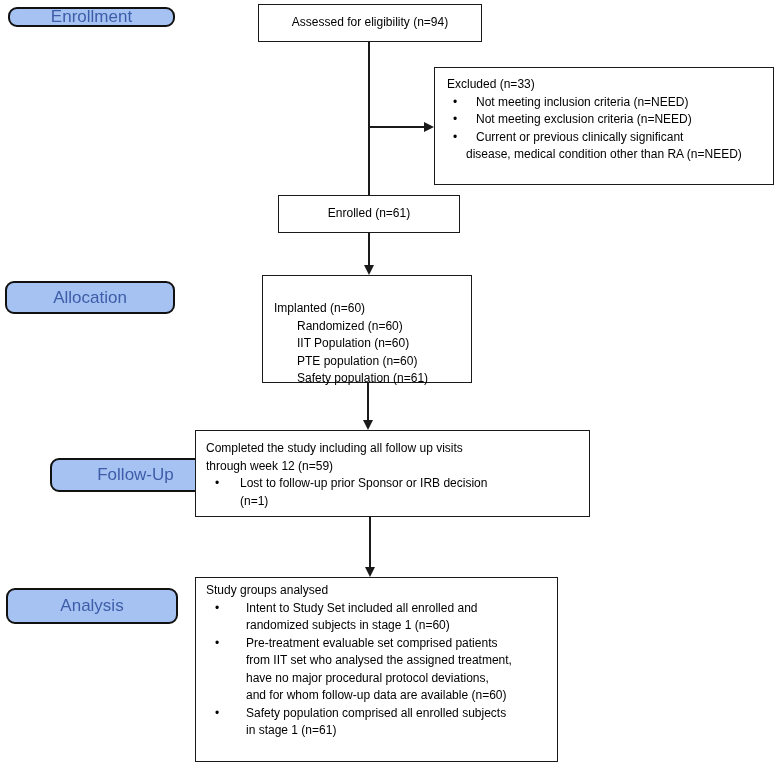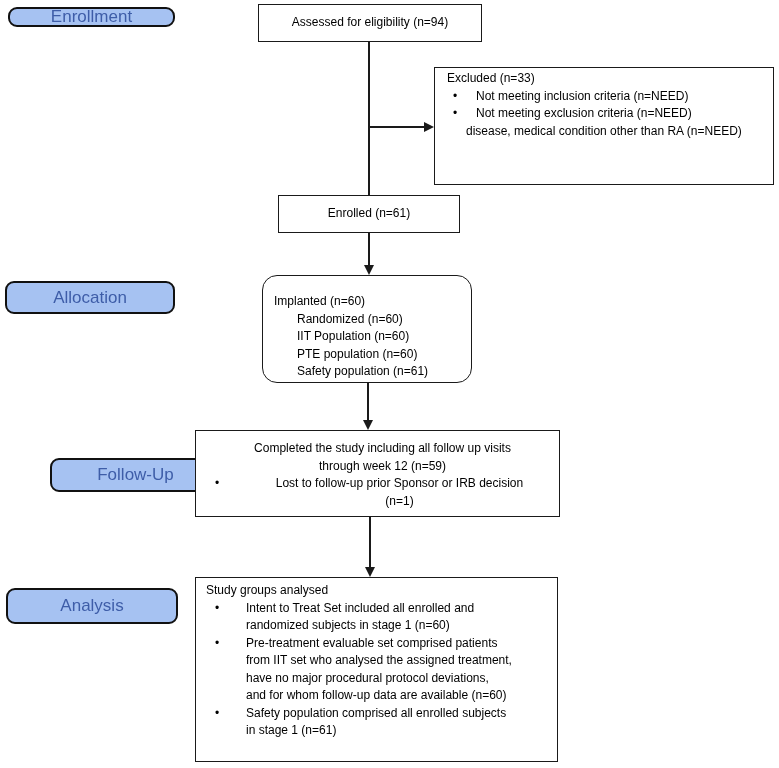--- a/index.html
+++ b/index.html
@@ -44,27 +44,27 @@
     align-items: center;
     justify-content: center;
   }
   .line { white-space: nowrap; position: relative; }
   .b-first::before {
     content: "\2022";
     position: absolute;
     top: 0;
   }
   
-  .excluded-box { padding-top: 2px; }
+  .excluded-box { padding-top: 8px; }
   .excluded-box .title  { padding-left: 12px; }
   .excluded-box .b-line { padding-left: 41px; }
   .excluded-box .b-first::before { left: 18px; }
   .excluded-box .b-cont { padding-left: 31px; }
   
-  .implanted-box { padding-top: 17px; border-radius: 15px; }
+  .implanted-box { padding-top: 24px; }
   .implanted-box .title { padding-left: 11px; }
   .implanted-box .sub   { padding-left: 34px; }
   
   .followup-box { padding-top: 9px; }
   .followup-box .title  { padding-left: 10px; }
   .followup-box .b-line { padding-left: 44px; }
   .followup-box .b-first::before { left: 19px; }
   .followup-box .b-cont { padding-left: 44px; }
   
   .analysis-box { padding-top: 4px; }
@@ -110,45 +110,46 @@
   </div>
 
   <div class="flow-box centered" style="left:258px; top:4px; width:224px; height:38px;">
     <span class="line">Assessed for eligibility (n=94)</span>
   </div>
 
   <div class="flow-box excluded-box" style="left:434px; top:67px; width:340px; height:118px;">
     <div class="line title">Excluded (n=33)</div>
     <div class="line b-line b-first">Not meeting inclusion criteria (n=NEED)</div>
     <div class="line b-line b-first">Not meeting exclusion criteria (n=NEED)</div>
+    <div class="line b-line b-first">Current or previous clinically significant</div>
     <div class="line b-cont">disease, medical condition other than RA (n=NEED)</div>
   </div>
 
   <div class="flow-box centered" style="left:278px; top:195px; width:182px; height:38px;">
     <span class="line">Enrolled (n=61)</span>
   </div>
 
   <div class="flow-box implanted-box" style="left:262px; top:275px; width:210px; height:108px;">
     <div class="line title">Implanted (n=60)</div>
     <div class="line sub">Randomized (n=60)</div>
     <div class="line sub">IIT Population (n=60)</div>
     <div class="line sub">PTE population (n=60)</div>
     <div class="line sub">Safety population (n=61)</div>
   </div>
 
-  <div class="flow-box followup-box" style="left:195px; top:430px; width:365px; height:87px;text-align:center;">
+  <div class="flow-box followup-box" style="left:195px; top:430px; width:395px; height:87px;">
     <div class="line title">Completed the study including all follow up visits</div>
     <div class="line title">through week 12 (n=59)</div>
     <div class="line b-line b-first">Lost to follow-up prior Sponsor or IRB decision</div>
     <div class="line b-cont">(n=1)</div>
   </div>
 
   <div class="flow-box analysis-box" style="left:195px; top:577px; width:363px; height:185px;">
     <div class="line title">Study groups analysed</div>
-    <div class="line b-line b-first">Intent to Treat Set included all enrolled and</div>
+    <div class="line b-line b-first">Intent to Study Set included all enrolled and</div>
     <div class="line b-line b-cont">randomized subjects in stage 1 (n=60)</div>
     <div class="line b-line b-first">Pre-treatment evaluable set comprised patients</div>
     <div class="line b-line b-cont">from IIT set who analysed the assigned treatment,</div>
     <div class="line b-line b-cont">have no major procedural protocol deviations,</div>
     <div class="line b-line b-cont">and for whom follow-up data are available (n=60)</div>
     <div class="line b-line b-first">Safety population comprised all enrolled subjects</div>
     <div class="line b-line b-cont">in stage 1 (n=61)</div>
   </div>
 
   <div class="vline" style="left:368px; top:42px; height:153px;"></div>

